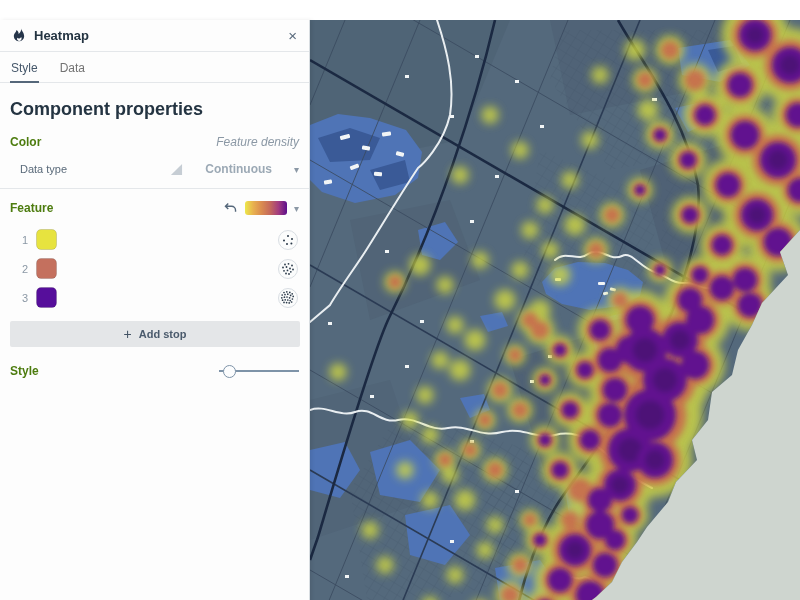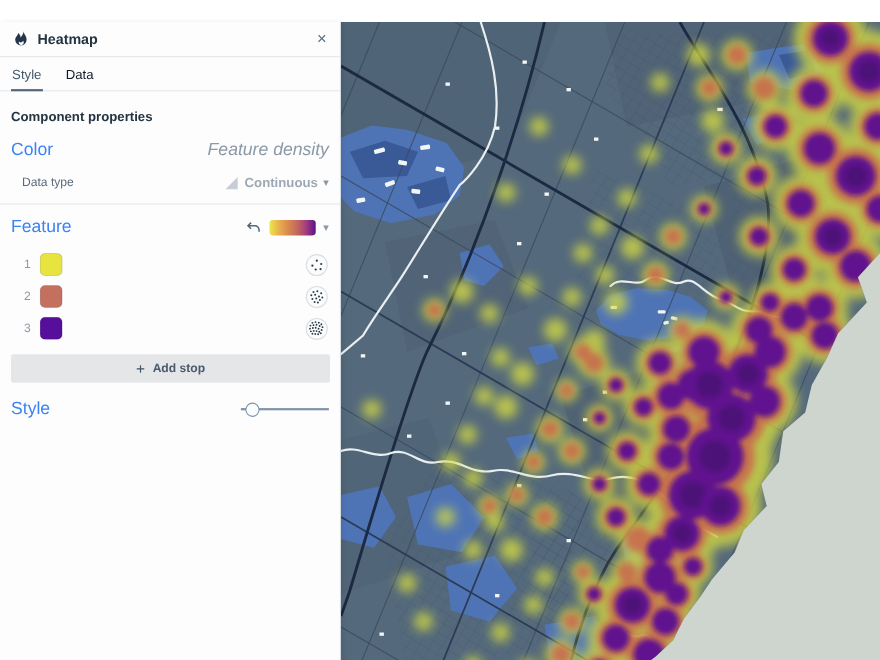--- a/index.html
+++ b/index.html
@@ -8,31 +8,31 @@
 
   
   .panel{width:310px;height:600px;background:#fdfdfd;box-sizing:border-box;
     border-right:1px solid #d8dde1;box-shadow:2px 0 4px rgba(0,0,0,.08);
     position:relative;z-index:2;color:#3d4d5d;}
   .p-header{display:flex;align-items:center;height:31px;padding:0 12px;
     border-bottom:1px solid #e4e7ea;}
   .p-title{font-size:13px;font-weight:bold;color:#243442;margin-left:8px;}
   .close-btn{margin-left:auto;font-size:15px;color:#5a6b7d;cursor:pointer;line-height:1;}
   .tabs{display:flex;gap:20px;padding:0 10px;border-bottom:1px solid #e4e7ea;}
-  .tab{font-size:12px;padding:9px 1px 6px;color:#0f172a;cursor:pointer;
+  .tab{font-size:12px;padding:9px 1px 6px;color:#737373;cursor:pointer;
     border-bottom:2px solid transparent;margin-bottom:-1px;}
   .tab.active{color:#45576a;border-bottom-color:#55677a;}
-  .sec-title{font-size:12px;font-weight:bold;color:#243442;margin:16px 10px 0;}
+  .sec-title{font-size:18px;font-weight:bold;color:#243442;margin:16px 10px 0;}
   .row{display:flex;align-items:center;margin:0 10px;}
   .color-row{margin-top:15px;}
-  .lbl{font-size:16px;color:#3b82f6;}
-  .val-italic{margin-left:auto;font-size:16px;font-style:italic;color:#8b98a5;}
+  .lbl{font-size:12px;color:#4d7c0f;font-weight:bold;}
+  .val-italic{margin-left:auto;font-size:12px;font-style:italic;color:#8b98a5;}
   .dt-row{margin-top:13px;padding-left:10px;}
   .lbl-sub{font-size:11px;color:#5a6a7a;text-align:right;}
-  .dt-right{margin-left:auto;display:flex;align-items:center;gap:5px;}
+  .dt-right{margin-left:auto;display:flex;align-items:center;gap:22px;}
   .dt-val{font-size:12px;color:#9ca9b5;font-weight:bold;}
   .caret{font-size:10px;color:#8b98a5;}
   .divider{border-top:1px solid #e4e7ea;margin:12px 0 0;}
   .palette-row{margin-top:12px;}
   .pal-right{margin-left:auto;display:flex;align-items:center;gap:7px;}
   .grad-bar{width:42px;height:14px;border-radius:3px;}
   .stops{margin:10px 0 0;}
   .stop-row{display:flex;align-items:center;height:29px;margin:0 10px 0 16px;}
   .stop-idx{width:12px;text-align:right;font-size:11px;color:#8b98a5;}
   .swatch-svg{margin-left:8px;display:block;}

